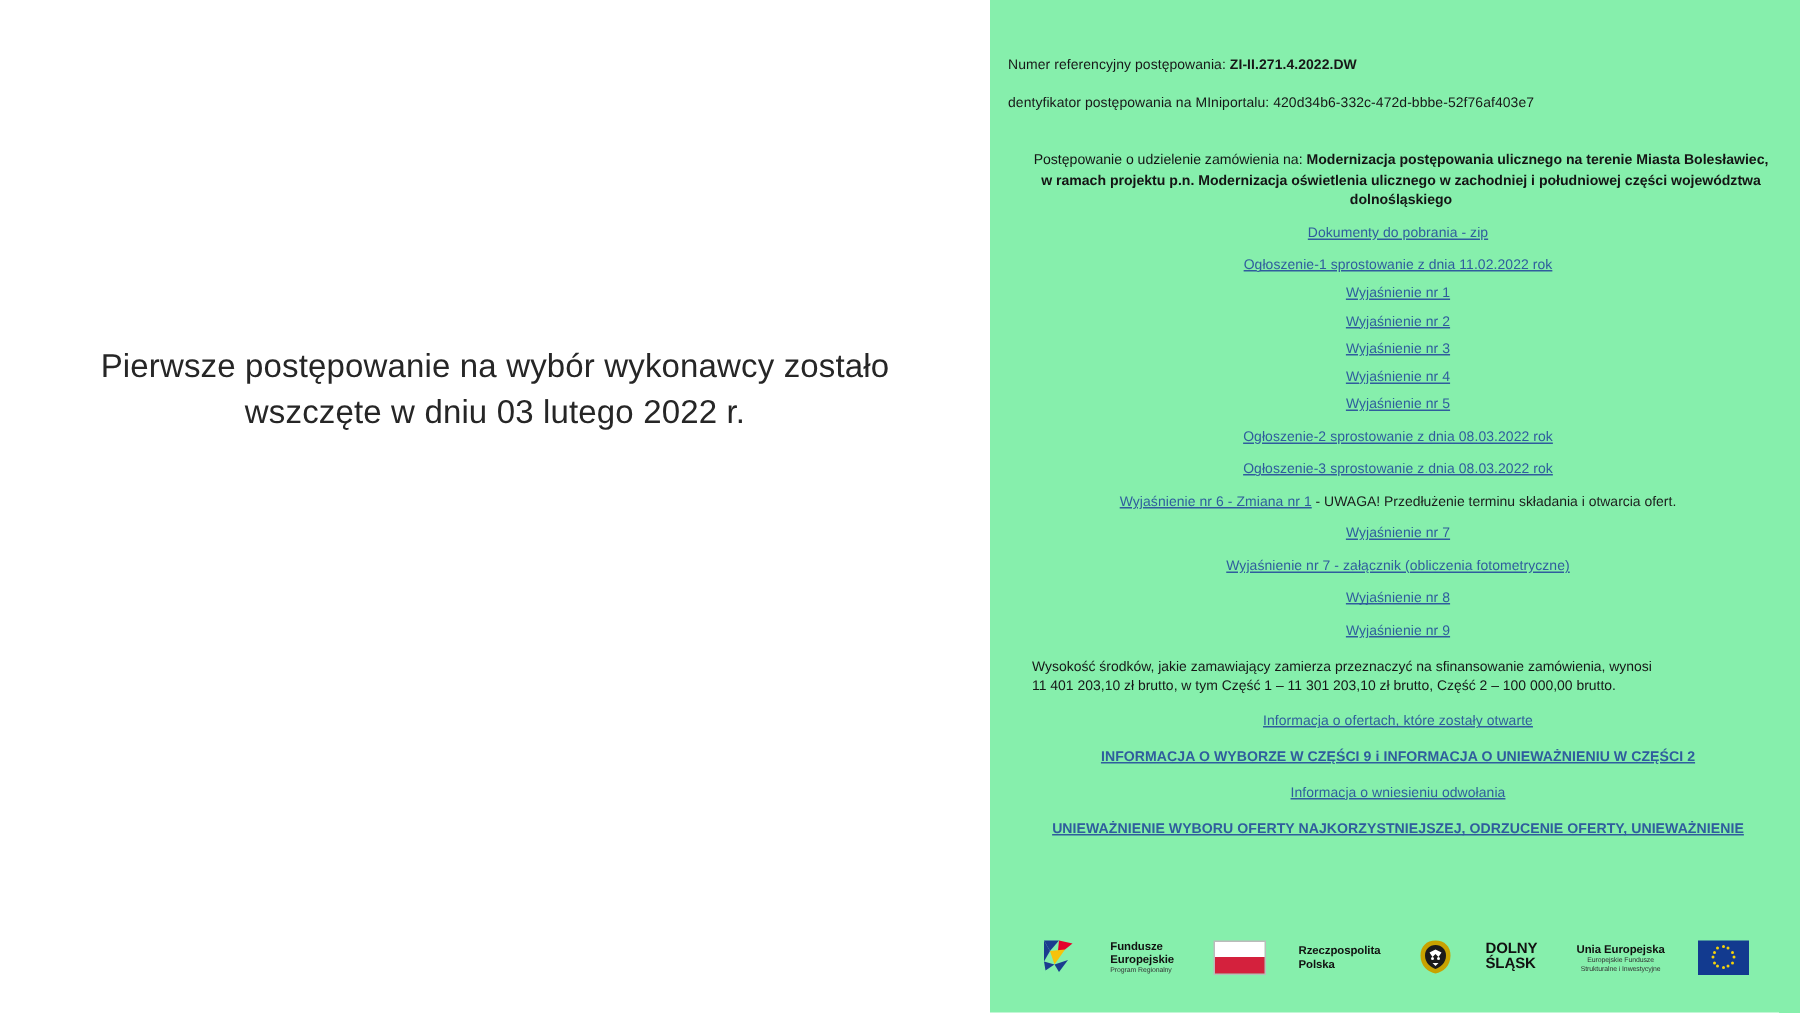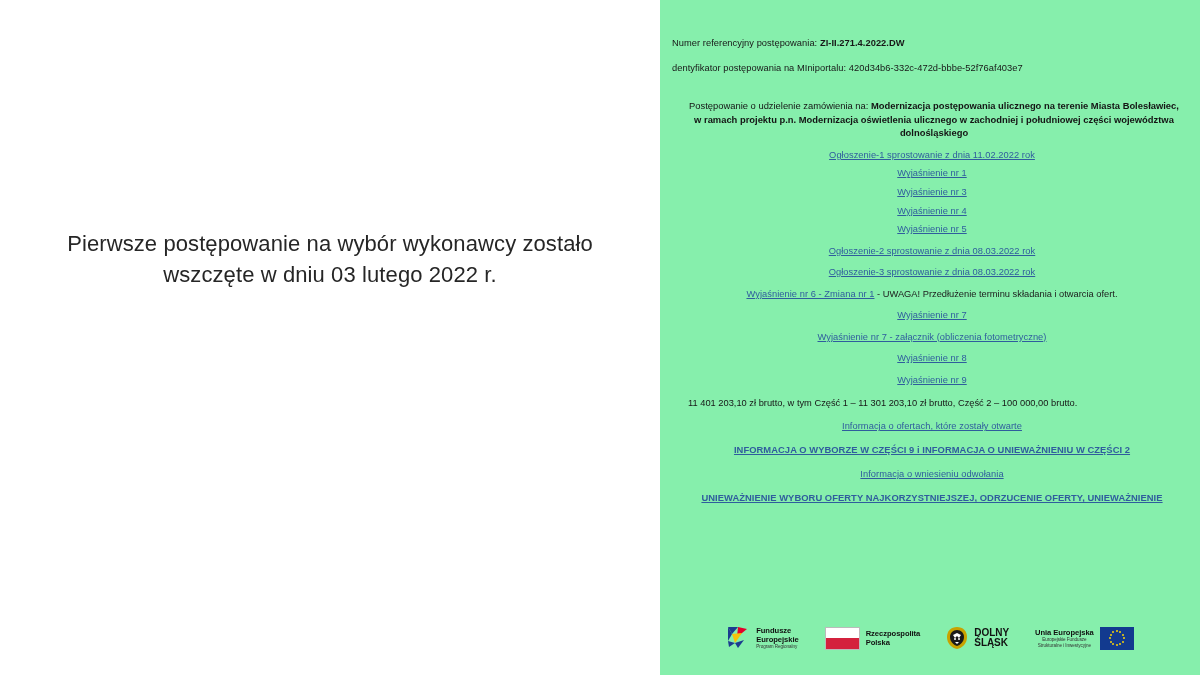--- a/index.html
+++ b/index.html
@@ -125,21 +125,21 @@
     width: 540px;
     height: 52px;
     display: flex;
     align-items: center;
     justify-content: center;
     gap: 26px;
   }
   .logo {
     display: flex;
     align-items: center;
-    gap: 6px;
+    gap: 22px;
   }
   .logo-text {
     font-size: 6.6px;
     line-height: 1.2;
     color: #111111;
   }
   .logo-text .big {
     font-weight: bold;
     font-size: 7.6px;
     display: block;
@@ -199,35 +199,38 @@
     </div>
 
     <div class="title-block">
       <span>Postępowanie o udzielenie zamówienia na:</span>
       <span class="bold">Modernizacja postępowania ulicznego na terenie Miasta</span>
       <span class="bold">Bolesławiec, w ramach projektu p.n. Modernizacja oświetlenia ulicznego w zachodniej</span>
       <span class="bold">i południowej części województwa dolnośląskiego</span>
     </div>
 
     <div id="link-list">
+        <div class="link-row"><span class="doc-link" style="color: rgb(47, 93, 157);">Dokumenty do pobrania - zip</span></div>
         <div class="link-row"><span class="doc-link" style="color: rgb(47, 93, 157);">Ogłoszenie-1 sprostowanie z dnia 11.02.2022 rok</span></div>
         <div class="link-row tight"><span class="doc-link" style="color: rgb(47, 93, 157);">Wyjaśnienie nr 1</span></div>
+        <div class="link-row tight"><span class="doc-link" style="color: rgb(47, 93, 157);">Wyjaśnienie nr 2</span></div>
         <div class="link-row tight"><span class="doc-link" style="color: rgb(47, 93, 157);">Wyjaśnienie nr 3</span></div>
         <div class="link-row tight"><span class="doc-link" style="color: rgb(47, 93, 157);">Wyjaśnienie nr 4</span></div>
         <div class="link-row tight"><span class="doc-link" style="color: rgb(47, 93, 157);">Wyjaśnienie nr 5</span></div>
         <div class="link-row"><span class="doc-link" style="color: rgb(47, 93, 157);">Ogłoszenie-2 sprostowanie z dnia 08.03.2022 rok</span></div>
         <div class="link-row"><span class="doc-link" style="color: rgb(47, 93, 157);">Ogłoszenie-3 sprostowanie z dnia 08.03.2022 rok</span></div>
         <div class="link-row"><span class="doc-link" style="color: rgb(47, 93, 157);">Wyjaśnienie nr 6 - Zmiana nr 1</span><span class="plain-after"> - UWAGA! Przedłużenie terminu składania i otwarcia ofert.</span></div>
         <div class="link-row"><span class="doc-link" style="color: rgb(47, 93, 157);">Wyjaśnienie nr 7</span></div>
         <div class="link-row"><span class="doc-link" style="color: rgb(47, 93, 157);">Wyjaśnienie nr 7 - załącznik (obliczenia fotometryczne)</span></div>
         <div class="link-row"><span class="doc-link" style="color: rgb(47, 93, 157);">Wyjaśnienie nr 8</span></div>
         <div class="link-row"><span class="doc-link" style="color: rgb(47, 93, 157);">Wyjaśnienie nr 9</span></div>
       </div>
 
     <div class="money-block">
+      <span>Wysokość środków, jakie zamawiający zamierza przeznaczyć na sfinansowanie zamówienia, wynosi</span>
       <span class="l2">11 401 203,10  zł brutto, w tym Część 1 – 11 301 203,10 zł brutto, Część 2 – 100 000,00 brutto.</span>
     </div>
 
     <div id="link-list-after">
         <div class="link-row" style=""><span class="doc-link" style="color: rgb(47, 93, 157);">Informacja o ofertach, które zostały otwarte</span></div>
         <div class="link-row" style="margin-top: 11px;"><span class="doc-link strong" style="color: rgb(47, 93, 157);">INFORMACJA O WYBORZE W CZĘŚCI 9 i INFORMACJA O UNIEWAŻNIENIU W CZĘŚCI 2</span></div>
         <div class="link-row" style="margin-top: 11px;"><span class="doc-link" style="color: rgb(47, 93, 157);">Informacja o wniesieniu odwołania</span></div>
       </div>
 
     <div class="link-row" style="margin-top:12px; padding:0 18px;">

